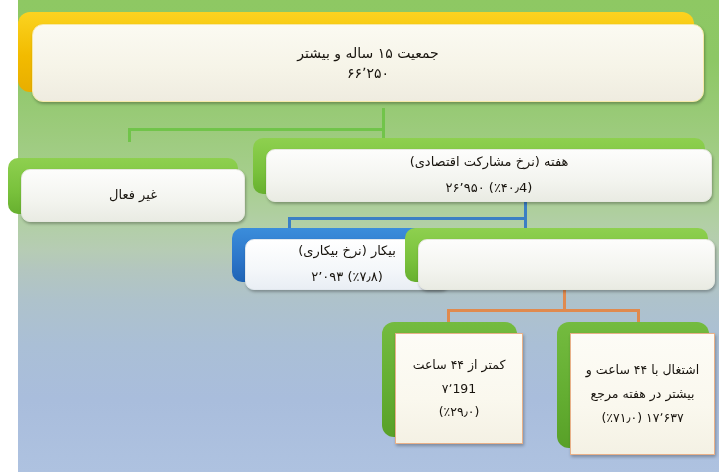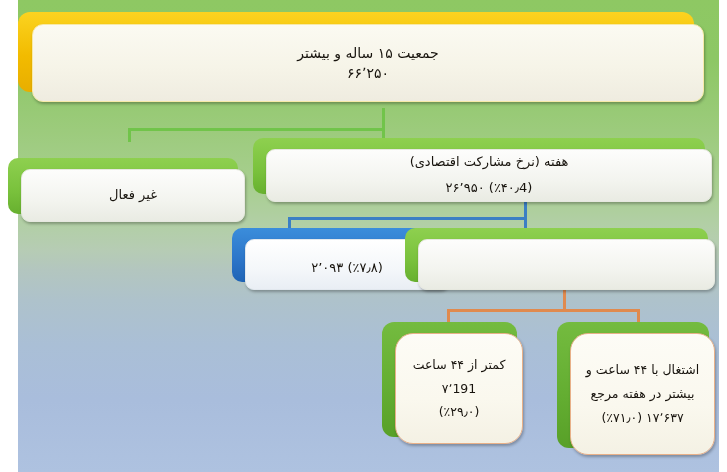--- a/index.html
+++ b/index.html
@@ -127,21 +127,21 @@
     background: linear-gradient(to bottom, #74bb3f 0%, #63ad31 60%, #58a028 100%);
     border-radius: 12px;
   }
   .leaf .front {
     left: 13px;
     top: 11px;
     right: -6px;
     bottom: -7px;
     background: linear-gradient(to bottom, #fdfcf6 0%, #faf8ee 60%, #f4f1e4 100%);
     border: 1px solid #e8b088;
-    border-radius: 18px;
+    border-radius: 0;
   }
 
   #node-population { left: 18px;  top: 12px;  width: 676px; height: 80px;  }
   #node-inactive   { left: 8px;   top: 138px; width: 230px; height: 56px; margin-top: 20px;  }
   #node-active     { left: 253px; top: 138px; width: 452px; height: 56px;  }
   #node-unemployed { left: 232px; top: 228px; width: 210px; height: 54px;  }
   #node-employed   { left: 405px; top: 228px; width: 303px; height: 54px;  }
   #node-under44    { left: 382px; top: 322px; width: 135px; height: 115px; }
   #node-over44     { left: 557px; top: 322px; width: 152px; height: 126px; }
 
@@ -200,20 +200,21 @@
     <div class="backing"></div>
     <div class="front">
       <span class="line">هفته (نرخ مشارکت اقتصادی)</span>
       <span class="line v">(٪۴۰٫4) ۲۶٬۹۵۰</span>
     </div>
   </div>
 
   <div class="node blue" id="node-unemployed">
     <div class="backing"></div>
     <div class="front">
+      <span class="line">بیکار (نرخ بیکاری)</span>
       <span class="line v">(٪۷٫۸) ۲٬۰۹۳</span>
     </div>
   </div>
 
   <div class="node green" id="node-employed">
     <div class="backing"></div>
     <div class="front">
     </div>
   </div>
 

